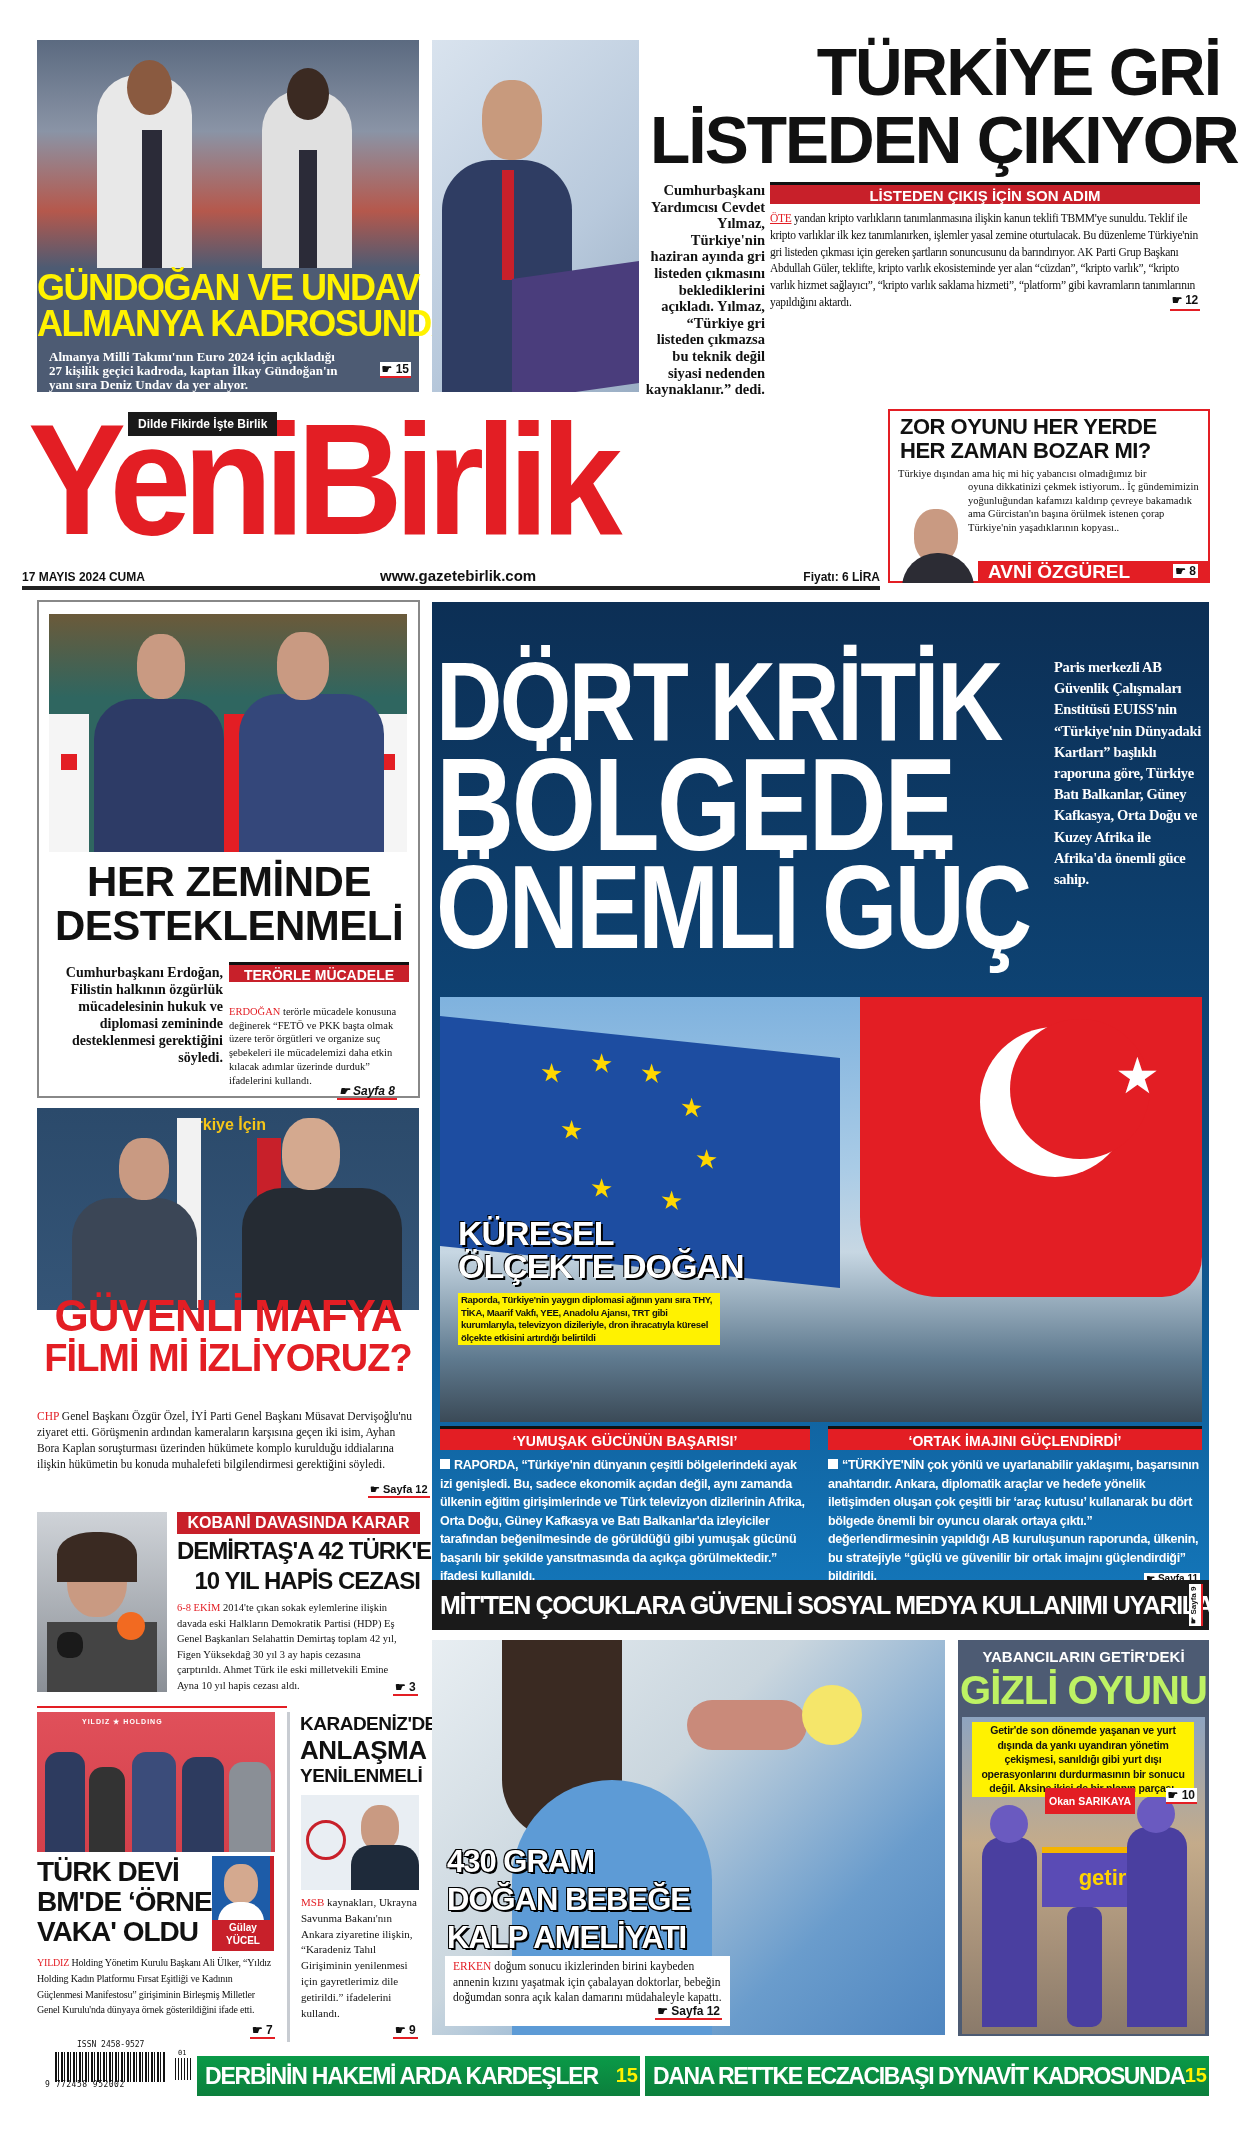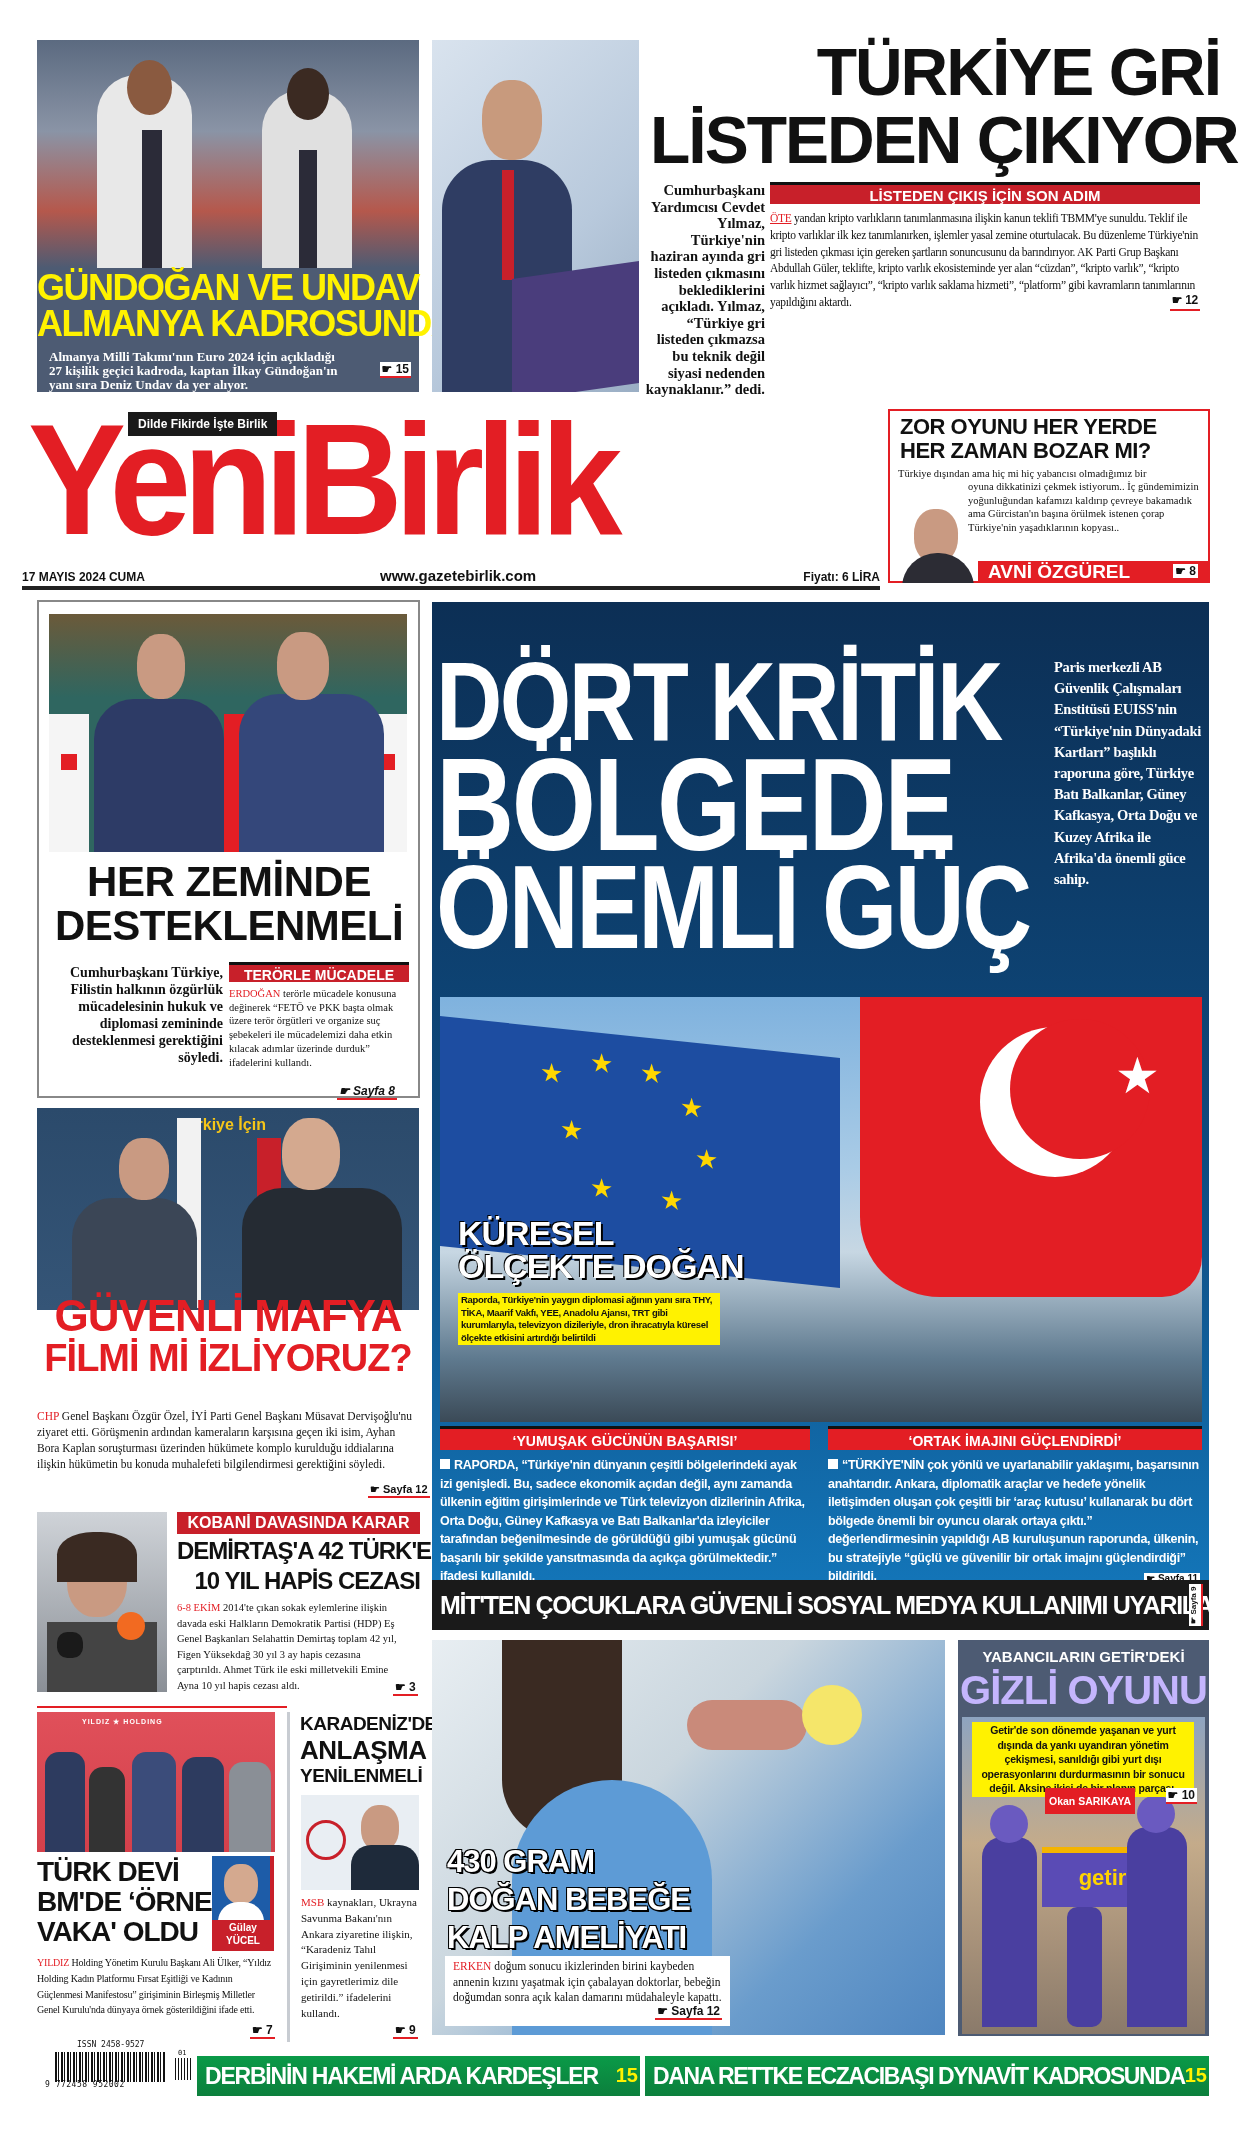--- a/index.html
+++ b/index.html
@@ -88,24 +88,24 @@
     <div style="position:absolute;left:175px;top:100px;width:22px;height:140px;background:#e31e24;"></div>
     <div style="position:absolute;left:45px;top:85px;width:130px;height:160px;background:#2d3b66;border-radius:40px 40px 0 0;"></div>
     <div style="position:absolute;left:88px;top:20px;width:48px;height:65px;background:#c99a82;border-radius:45%;"></div>
     <div style="position:absolute;left:190px;top:80px;width:145px;height:165px;background:#34477a;border-radius:40px 40px 0 0;"></div>
     <div style="position:absolute;left:228px;top:18px;width:52px;height:68px;background:#c99a82;border-radius:45%;"></div>
   </div>
   <div class="cond" style="position:absolute;left:0;top:258px;width:380px;text-align:center;font-size:42px;line-height:44px;letter-spacing:-0.5px;">
     <div>HER ZEMİNDE</div>
     <div>DESTEKLENMELİ</div>
   </div>
-  <p class="serif" style="position:absolute;left:6px;top:362px;width:178px;text-align:right;font-weight:700;font-size:14px;line-height:17px;">Cumhurbaşkanı Türkiye, Filistin halkının özgürlük mücadelesinin hukuk ve diplomasi zemininde desteklenmesi gerektiğini söyledi.</p>
+  <p class="serif" style="position:absolute;left:6px;top:362px;width:178px;text-align:right;font-weight:700;font-size:14px;line-height:17px;">Cumhurbaşkanı Erdoğan, Filistin halkının özgürlük mücadelesinin hukuk ve diplomasi zemininde desteklenmesi gerektiğini söyledi.</p>
   <div style="position:absolute;left:190px;top:360px;width:180px;">
     <div class="redbar cond" style="font-size:14px;height:20px;line-height:20px;border-top:3px solid #111;background:#c8202a;">TERÖRLE MÜCADELE</div>
-    <p class="serif" style="font-size:10.5px;line-height:13.7px;margin-top:5px;"><span class="red">ERDOĞAN</span><span> terörle mücadele konusuna değinerek “FETÖ ve PKK başta olmak üzere terör örgütleri ve organize suç şebekeleri ile mücadelemizi daha etkin kılacak adımlar üzerinde durduk” ifadelerini kullandı.</span></p>
+    <p class="serif" style="font-size:10.5px;line-height:13.7px;margin-top:23px;"><span class="red">ERDOĞAN</span><span> terörle mücadele konusuna değinerek “FETÖ ve PKK başta olmak üzere terör örgütleri ve organize suç şebekeleri ile mücadelemizi daha etkin kılacak adımlar üzerinde durduk” ifadelerini kullandı.</span></p>
     <span class="ref" style="position:absolute;right:12px;top:122px;font-style:italic;">☛ <span>Sayfa 8</span></span>
   </div>
 </div>
 
 <div style="position:absolute;left:432px;top:602px;width:777px;height:985px;background:linear-gradient(180deg,#0c2f55 0%,#0e4a7e 55%,#1375b8 100%);">
   <div class="cond" style="position:absolute;left:4px;top:48px;width:600px;color:#fff;font-size:108px;line-height:103px;letter-spacing:-3px;transform:scaleX(0.82);transform-origin:left top;">
     <div style="font-size:112px;">DÖRT KRİTİK</div>
     <div style="font-size:132px;">BÖLGEDE</div>
     <div style="font-size:118px;">ÖNEMLİ GÜÇ</div>
   </div>
@@ -231,21 +231,21 @@
   <div>DOĞAN BEBEĞE</div>
   <div>KALP AMELİYATI</div>
 </div>
 <div style="position:absolute;left:445px;top:1956px;width:285px;height:70px;background:#fff;padding:3px 8px;">
   <p class="serif" style="font-size:11.5px;line-height:15.5px;"><span class="red">ERKEN</span><span> doğum sonucu ikizlerinden birini kaybeden annenin kızını yaşatmak için çabalayan doktorlar, bebeğin doğumdan sonra açık kalan damarını müdahaleyle kapattı.</span></p>
   <span class="ref" style="position:absolute;right:8px;bottom:6px;">☛ <span>Sayfa 12</span></span>
 </div>
 
 <div style="position:absolute;left:958px;top:1640px;width:251px;height:396px;background:#4d5b73;border:2px solid #4d5b73;">
   <div class="cond" style="position:absolute;left:0;top:6px;width:247px;text-align:center;color:#fff;font-size:15px;">YABANCILARIN GETİR'DEKİ</div>
-  <div class="cond" style="position:absolute;left:0;top:26px;width:247px;text-align:center;color:#c4b5fd;font-size:40px;line-height:44px;letter-spacing:-1px;">GİZLİ OYUNU</div>
+  <div class="cond" style="position:absolute;left:0;top:26px;width:247px;text-align:center;color:#bef264;font-size:40px;line-height:44px;letter-spacing:-1px;">GİZLİ OYUNU</div>
   <div class="photo" style="left:2px;top:75px;width:243px;height:317px;background:linear-gradient(180deg,#8ea4c0 0%,#c4ab8a 40%,#a8927a 70%,#8a7a6a 100%);">
     <div style="position:absolute;left:20px;top:120px;width:55px;height:190px;background:#4a3fa0;border-radius:20px 20px 0 0;"></div>
     <div style="position:absolute;left:28px;top:88px;width:38px;height:38px;background:#6a5ac0;border-radius:50%;"></div>
     <div style="position:absolute;left:165px;top:110px;width:60px;height:200px;background:#4a3fa0;border-radius:20px 20px 0 0;"></div>
     <div style="position:absolute;left:175px;top:78px;width:38px;height:38px;background:#6a5ac0;border-radius:50%;"></div>
     <div style="position:absolute;left:80px;top:130px;width:85px;height:60px;background:#5a4bb5;border-top:6px solid #f5b400;padding-left:36px;">
         <span style="display:block;text-align:center;color:#ffd300;font-weight:700;font-size:22px;line-height:50px;">getir</span>
       </div>
     <div style="position:absolute;left:105px;top:190px;width:35px;height:120px;background:#4a3fa0;border-radius:10px;"></div>
   </div>

